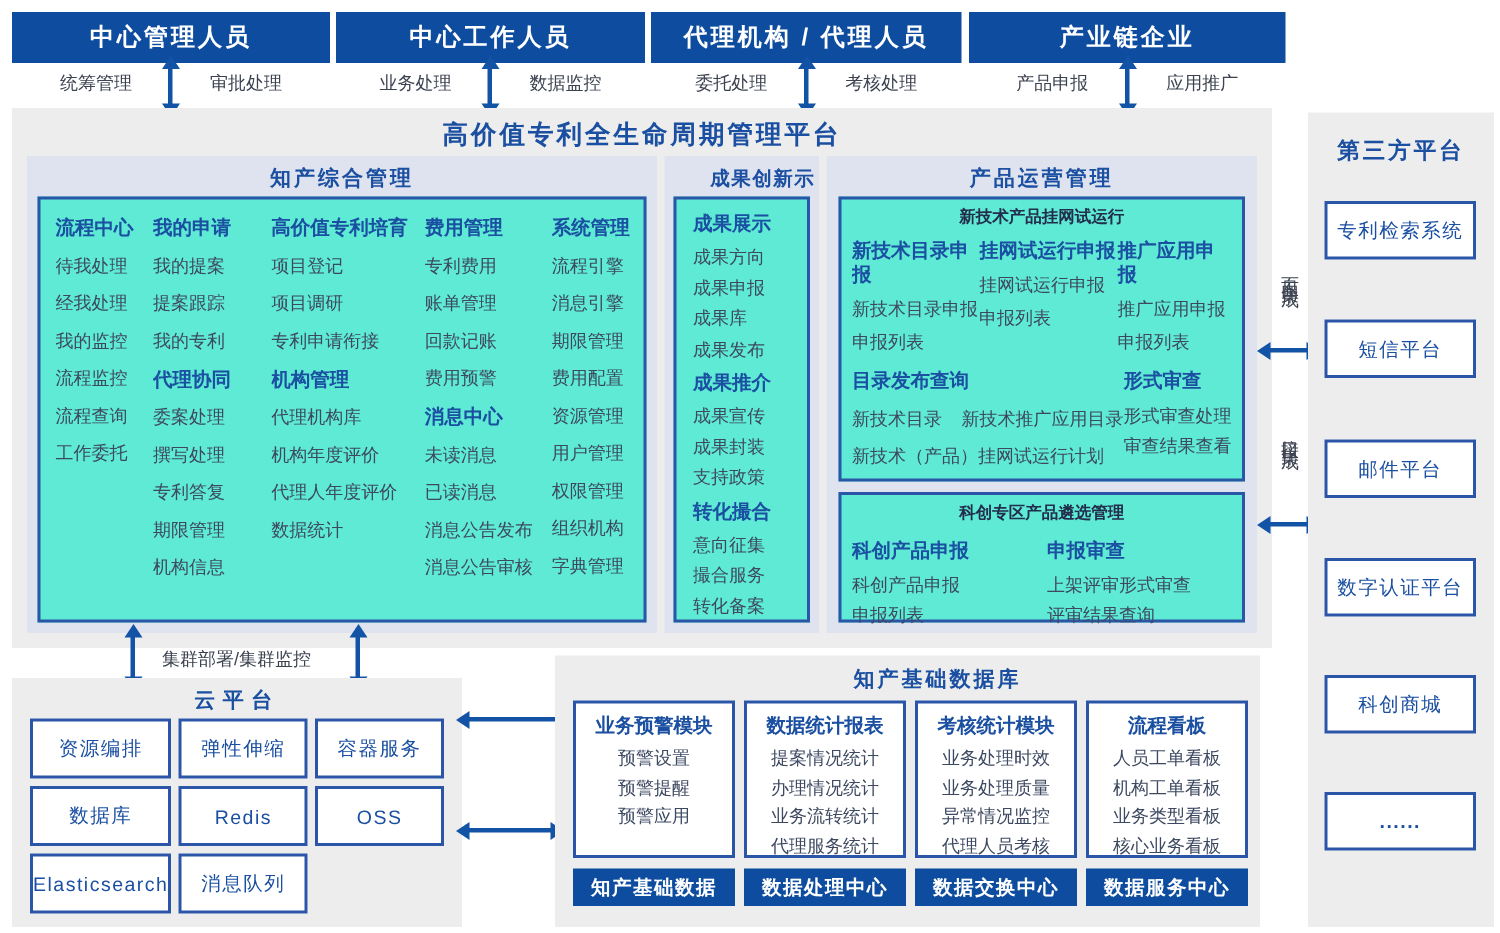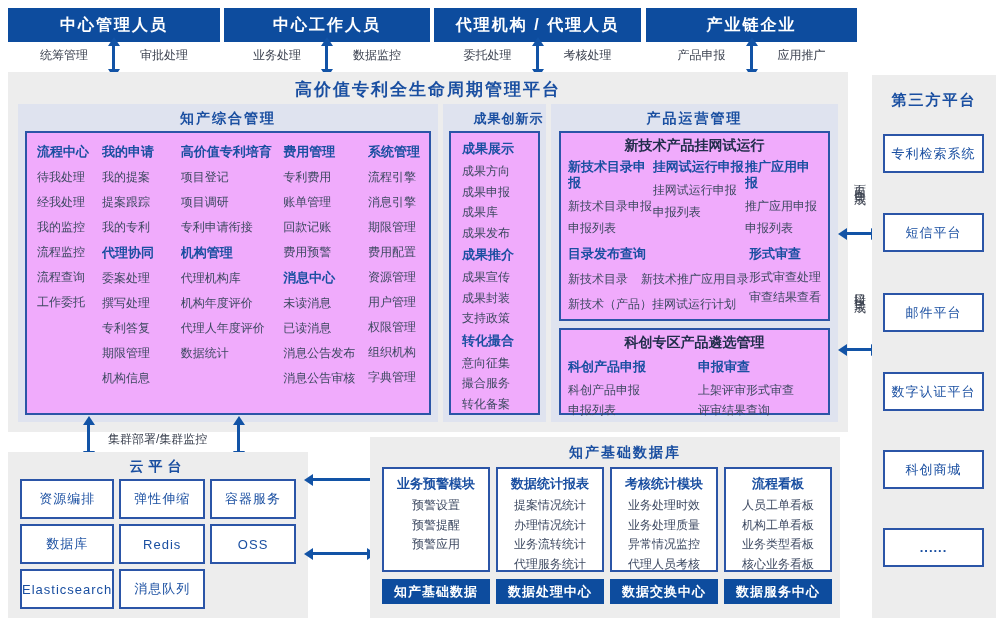--- a/index.html
+++ b/index.html
@@ -31,21 +31,21 @@
   .harrow.left-only::after{display:none;}
 
   
   #main-box{position:absolute;left:8px;top:72px;width:840px;height:360px;background:var(--grayBg);}
   #main-title{position:absolute;left:8px;top:78px;width:840px;text-align:center;
     font-size:17px;font-weight:bold;color:var(--titleBlue);letter-spacing:2px;}
 
   .section{position:absolute;background:var(--sectionBg);}
   .section-title{height:27px;line-height:29px;text-align:center;font-weight:bold;
     font-size:14px;color:var(--titleBlue);letter-spacing:2px;}
-  .panel{position:absolute;background:#f0abfc;border:2px solid var(--borderBlue);}
+  .panel{position:absolute;background:#5eead4;border:2px solid var(--borderBlue);}
 
   #sec-knowledge{left:18px;top:104px;width:420px;height:318px;}
   #sec-knowledge .panel{left:7px;top:27px;right:7px;bottom:7px;display:flex;padding:6px 2px 0 10px;}
   .menu-col{overflow:hidden;}
   #sec-knowledge .menu-col:nth-child(1){width:66px;}
   #sec-knowledge .menu-col:nth-child(2){width:80px;}
   #sec-knowledge .menu-col:nth-child(3){width:104px;}
   #sec-knowledge .menu-col:nth-child(4){width:86px;}
   #sec-knowledge .menu-col:nth-child(5){width:60px;}
   .col-header{font-size:13px;font-weight:bold;color:var(--titleBlue);line-height:26px;white-space:nowrap;}
@@ -53,21 +53,21 @@
 
   #sec-achieve{left:443px;top:104px;width:103px;height:318px;}
   #sec-achieve .section-title{font-size:13px;letter-spacing:1px;padding-left:28px;}
   #sec-achieve .panel{left:6px;top:27px;right:6px;bottom:7px;padding:4px 0 16px 11px;}
   #sec-achieve .col-header{line-height:24px;}
   #sec-achieve .menu-item{line-height:20.5px;}
 
   #sec-product{left:551px;top:104px;width:287px;height:318px;}
   #sec-product .panel-a{left:8px;top:27px;right:8px;height:190px;}
   #sec-product .panel-b{left:8px;top:224px;right:8px;bottom:7px;}
-  .sub-title{text-align:center;font-weight:bold;font-size:14px;color:var(--darkText);line-height:24px;}
+  .sub-title{text-align:center;font-weight:bold;font-size:11px;color:var(--darkText);line-height:24px;}
   .prod-cols{display:flex;padding:0 7px;}
   .prod-cols .menu-col:nth-child(1){width:88px;}
   .prod-cols .menu-col:nth-child(2){width:96px;}
   .prod-cols .menu-col:nth-child(3){width:79px;}
   .prod-cols .col-header{line-height:16px;white-space:normal;padding:2px 0 4px;}
   .prod-cols .menu-item{line-height:22px;}
   .prod-bottom{display:flex;padding:2px 7px 0;}
   .catalog{flex:1;}
   .catalog-row{display:flex;gap:13px;font-size:11.5px;color:var(--itemText);line-height:20px;white-space:nowrap;}
   .formal{width:80px;}

